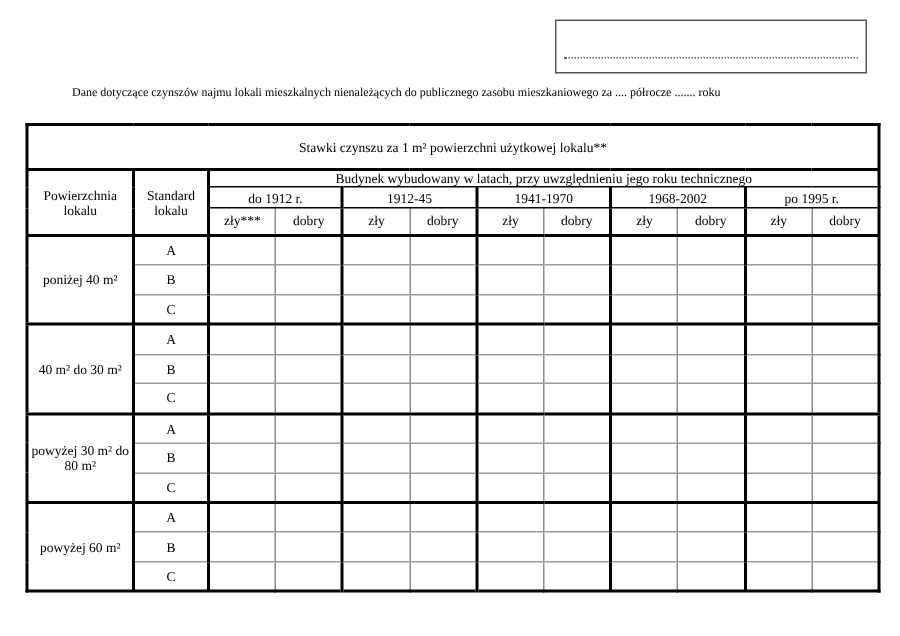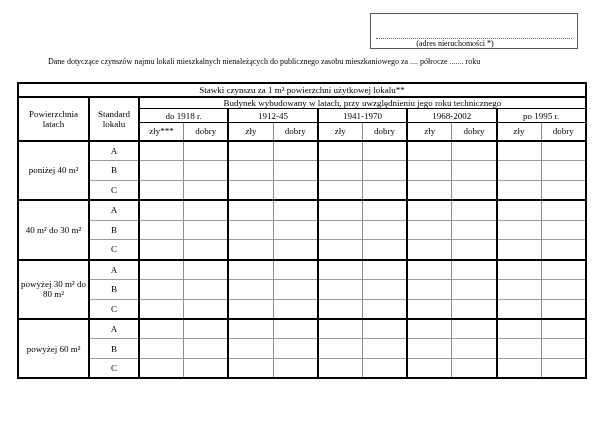--- a/index.html
+++ b/index.html
@@ -28,21 +28,21 @@
   
   table.rates{
     position:absolute;left:17px;top:82px;width:568px;
     border-collapse:collapse;table-layout:fixed;
     border:2px solid #000;
   }
   table.rates td{
     padding:0;margin:0;text-align:center;vertical-align:middle;
     font-size:9px;line-height:1.15;overflow:hidden;
   }
-  .r-title{height:14px}
+  .r-title{height:30px}
   .r-bld{height:11px}
   .r-years{height:14px}
   .r-cond{height:18px}
   .dr{height:19.8px}
   .title{font-size:9px;}
   .hd{font-size:9px;}
   .sm{font-size:8.2px;}
   .yr{font-size:8.6px;}
   .cond{font-size:8.6px;}
   .area{font-size:8.6px;padding:0 3px;border-radius:12px;}
@@ -52,21 +52,20 @@
   .bR1g{border-right:1px solid #8d8d8d;}
   .bB2{border-bottom:2px solid #000;}
   .bB1{border-bottom:1px solid #000;}
   .bBg{border-bottom:1px solid #9d9d9d;}
 </style>
 </head>
 <body>
 
 <div class="addr-box">
   <div class="addr-line"></div>
-  <div class="addr-caption">(adres nieruchomości *)</div>
 </div>
 
 <div class="note">Dane dotyczące czynszów najmu lokali mieszkalnych nienależących do publicznego zasobu mieszkaniowego za .... półrocze ....... roku</div>
 
 <table class="rates">
   <colgroup>
     <col style="width:71px">
       <col style="width:50px">
     <col style="width:44.7px">
       <col style="width:44.7px">
@@ -79,27 +78,27 @@
       <col style="width:44.7px">
       <col style="width:44.7px">
   </colgroup>
 
   <tbody>
       <tr class="r-title">
     <td colspan="12" class="title bB2">Stawki czynszu za 1 m² powierzchni użytkowej lokalu**</td>
   </tr>
 
   <tr class="r-bld">
-    <td rowspan="3" class="hd bR2 bB2">Powierzchnia latach</td>
+    <td rowspan="3" class="hd bR2 bB2">Powierzchnia lokalu</td>
     <td rowspan="3" class="hd bR2 bB2">Standard lokalu</td>
     <td colspan="10" class="sm bB1">Budynek wybudowany w latach, przy uwzględnieniu jego roku technicznego</td>
   </tr>
 
   <tr class="r-years">
-    <td colspan="2" class="yr bR2 bB1">do 1918 r.</td>
+    <td colspan="2" class="yr bR2 bB1">do 1912 r.</td>
     <td colspan="2" class="yr bR2 bB1">1912-45</td>
     <td colspan="2" class="yr bR2 bB1">1941-1970</td>
     <td colspan="2" class="yr bR2 bB1">1968-2002</td>
     <td colspan="2" class="yr bB1">po 1995 r.</td>
   </tr>
 
   <tr class="r-cond">
     <td class="cond bR1g bB2">zły***</td>
     <td class="cond bR2 bB2">dobry</td>
     <td class="cond bR1g bB2">zły</td>

